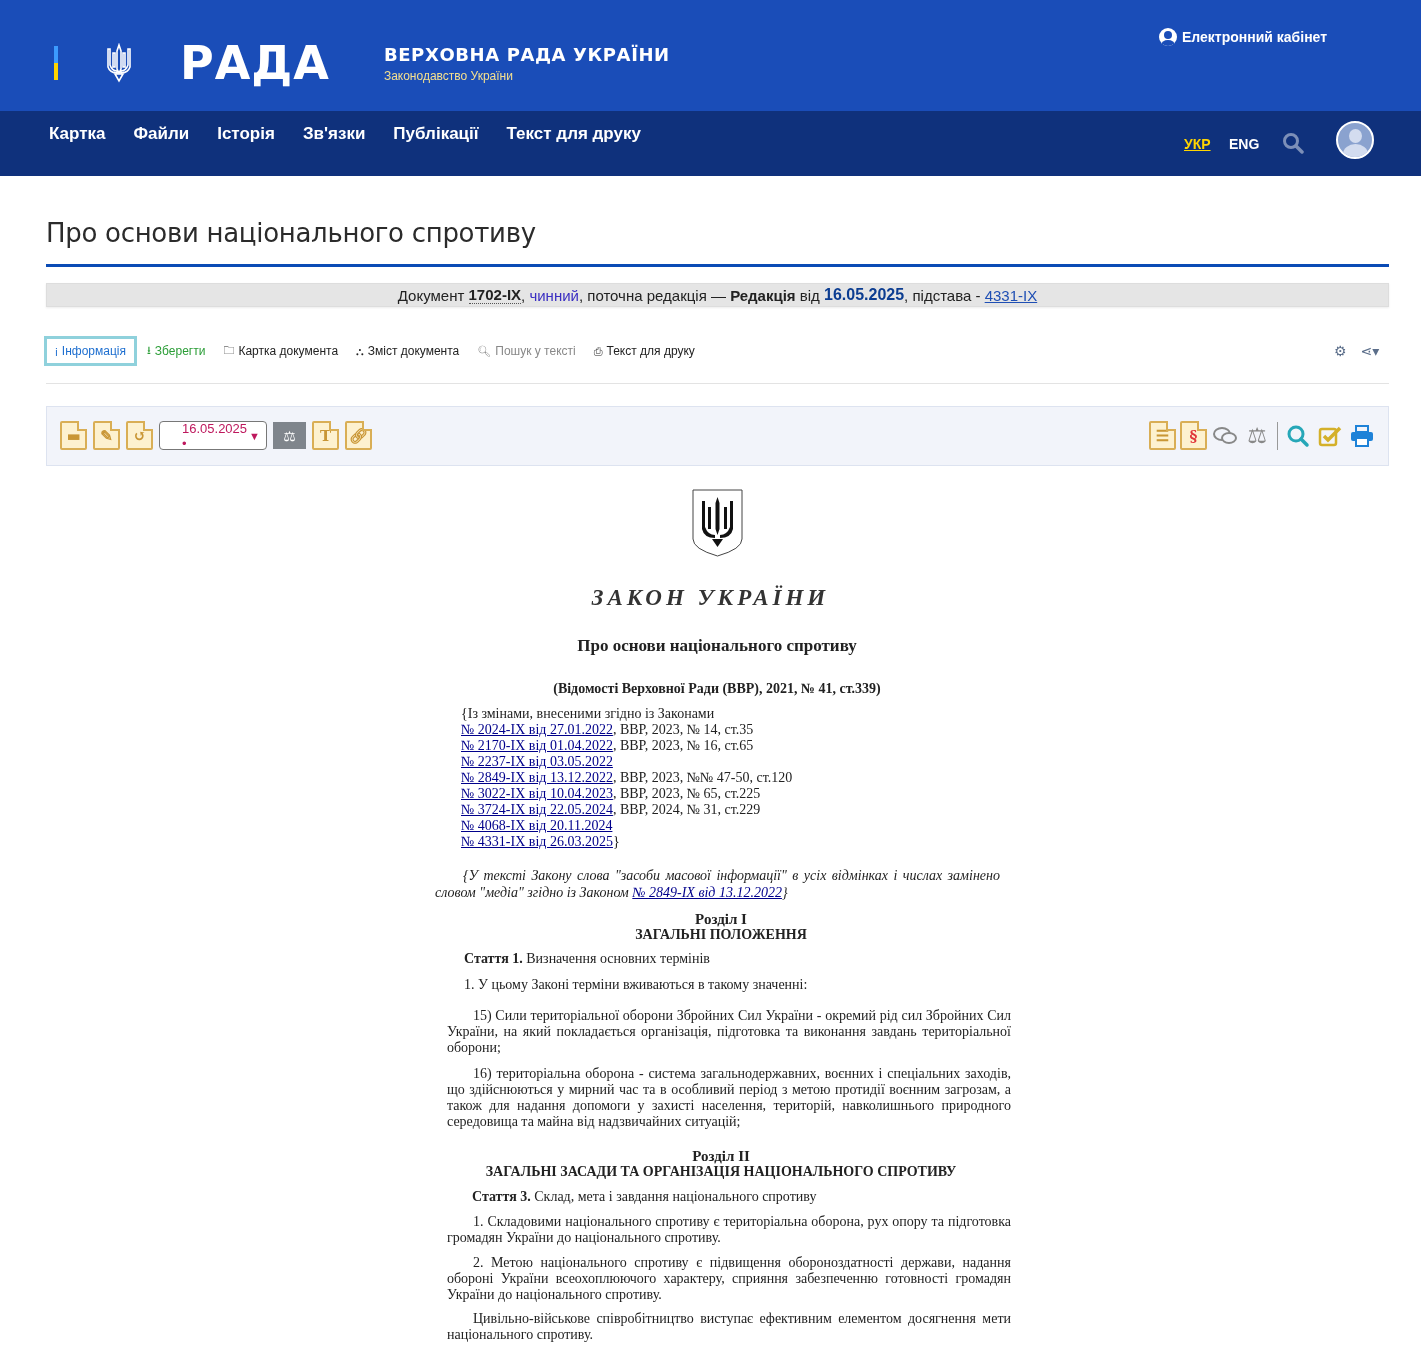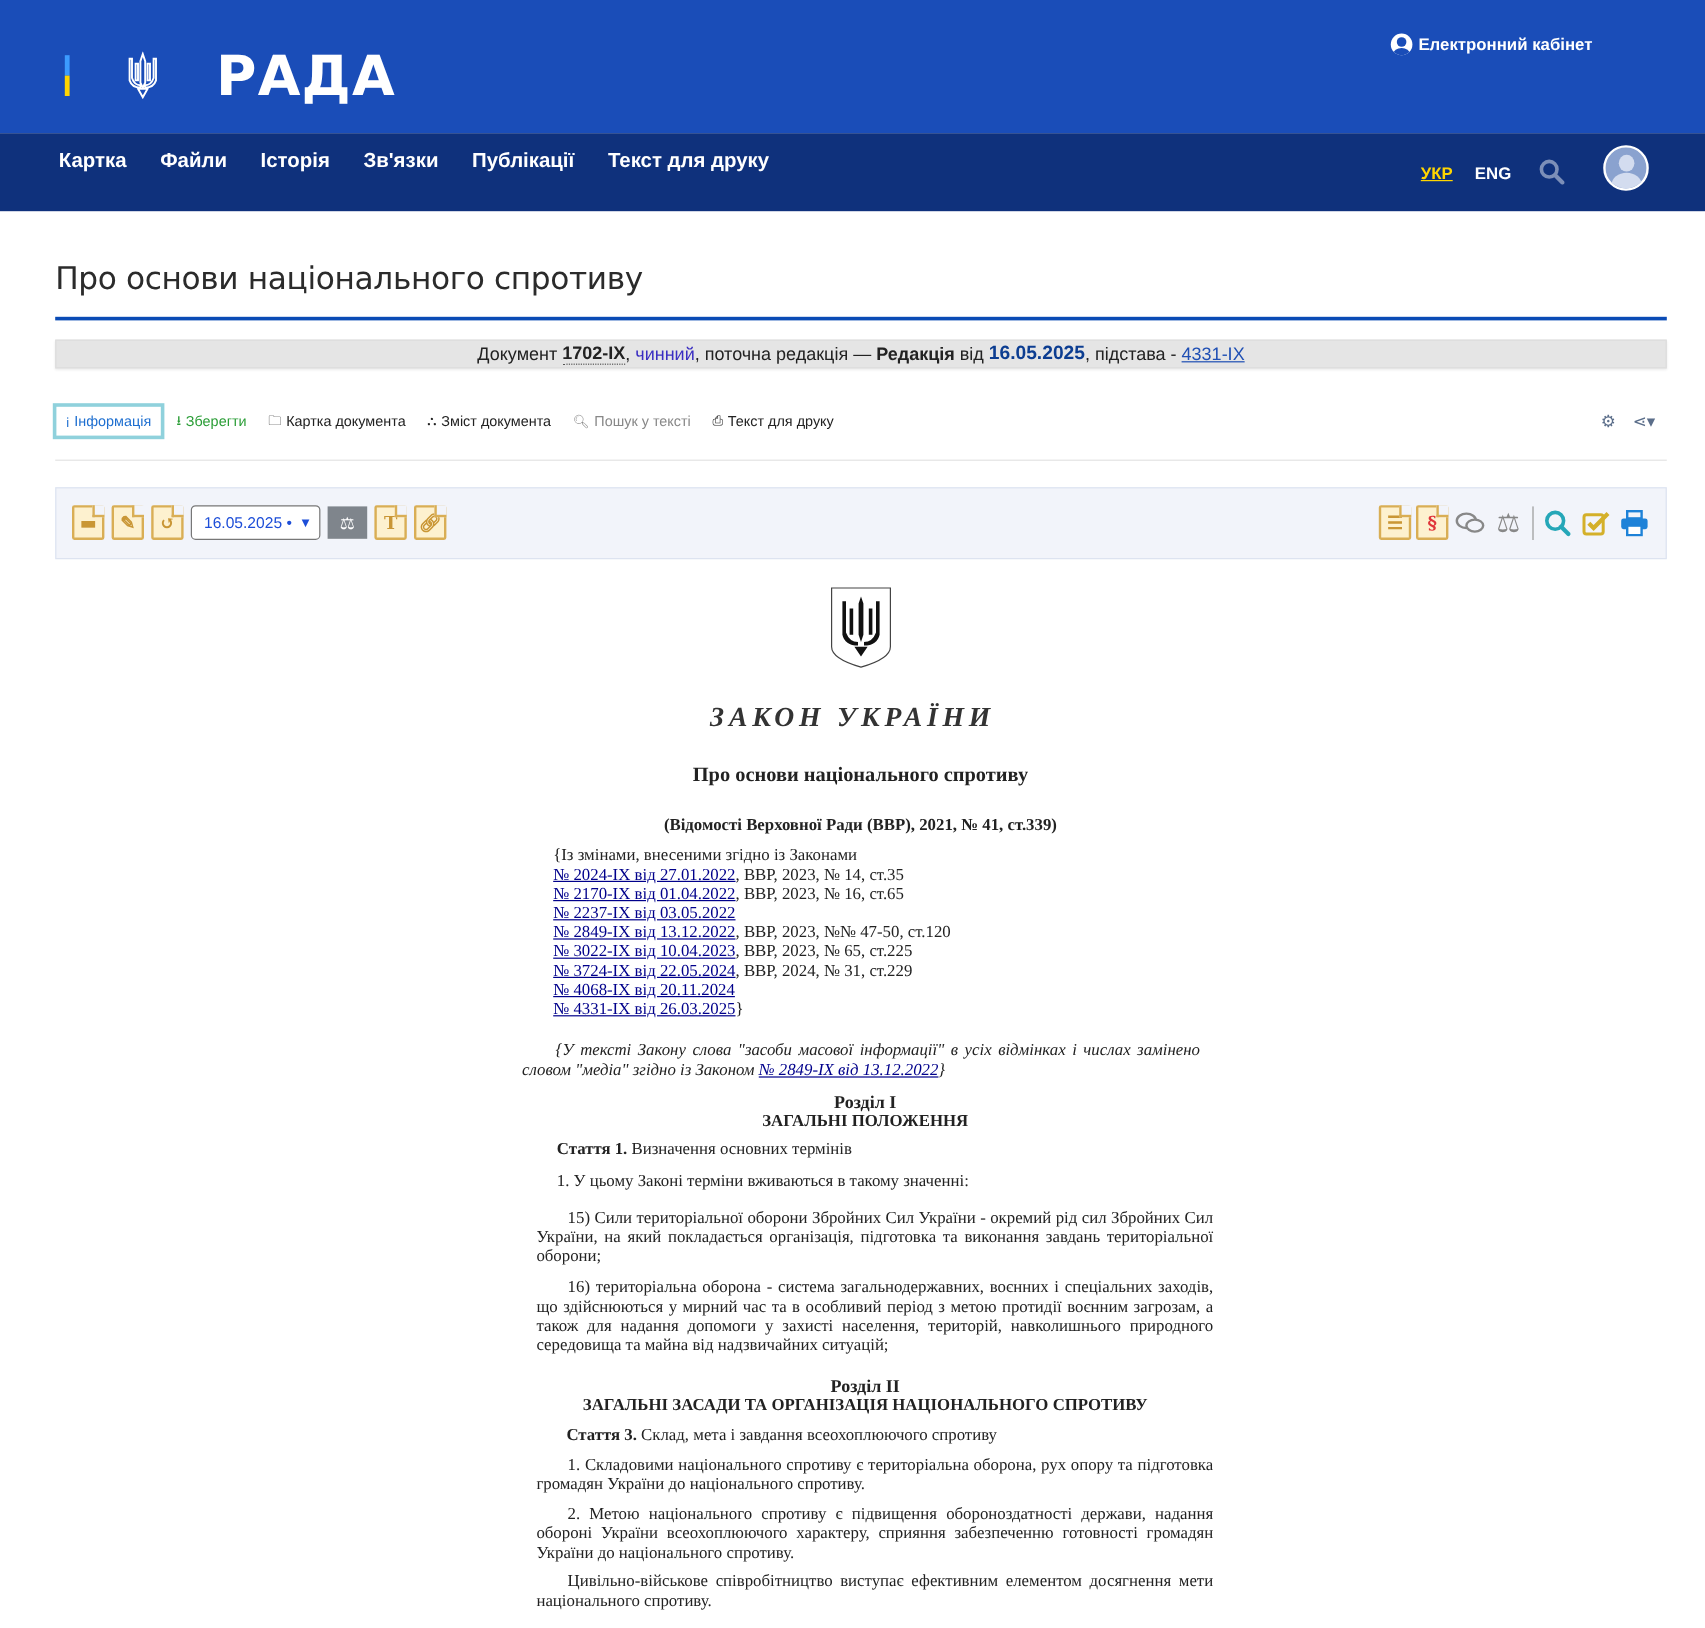--- a/index.html
+++ b/index.html
@@ -53,21 +53,21 @@
   .tab .ic { margin-right: 4px; font-size: 11px; }
   .tab-right { position: absolute; left: 1334px; top: 343px; display: flex; align-items: center; gap: 14px; color: #5b6e8a; font-size: 14px; }
   .tabs-rule { position: absolute; left: 46px; top: 383px; width: 1343px; height: 1px; background: #e3e3e3; }
 
   
   .toolbar { position: absolute; left: 46px; top: 406px; width: 1343px; height: 60px; background: #f2f4fa; border: 1px solid #dde3f0; }
   .tb-left { position: absolute; left: 13px; top: 14px; display: flex; align-items: center; gap: 6px; }
   .tb-right { position: absolute; right: 12px; top: 14px; display: flex; align-items: center; gap: 4px; }
   .doc-ic { width: 27px; height: 29px; background: #fdf1cf; border: 2px solid #d9ae55; border-radius: 2px; position: relative; display: flex; align-items: center; justify-content: center; cursor: pointer; color: #c99635; font-weight: 700; font-size: 15px; font-family: "DejaVu Serif", serif; }
   .doc-ic::after { content: ""; position: absolute; right: -2px; top: -2px; width: 8px; height: 8px; background: #f2f4fa; border-left: 2px solid #d9ae55; border-bottom: 2px solid #d9ae55; }
-  .date-select { width: 108px; height: 29px; border: 1px solid #777; border-radius: 4px; background: #fff; font-size: 13px; color: #1d4ed8; padding: 0 6px 0 10px; display: flex; align-items: center; justify-content: space-between; cursor: pointer; }
+  .date-select { width: 108px; height: 29px; border: 1px solid #777; border-radius: 4px; background: #fff; font-size: 13px; color: #be185d; padding: 0 6px 0 22px; display: flex; align-items: center; justify-content: space-between; cursor: pointer; }
   .scale-btn { width: 33px; height: 27px; background: #7f858c; color: #fff; display: flex; align-items: center; justify-content: center; font-size: 14px; cursor: pointer; }
   .plain-ic { width: 28px; height: 28px; display: flex; align-items: center; justify-content: center; cursor: pointer; }
   .vsep { width: 1px; height: 28px; background: #999; margin: 0 2px; }
 
   
   .doc { position: absolute; left: 0; top: 0; width: 100%; font-family: "Liberation Serif", serif; color: #222; }
   .coat { position: absolute; left: 692px; top: 489px; width: 51px; height: 68px; }
   .law-head { position: absolute; left: 0; width: 1421px; text-align: center; top: 585px; font-size: 23px; font-weight: 700; font-style: italic; letter-spacing: 4px; color: #333; }
   .law-title { position: absolute; left: 0; width: 1434px; text-align: center; top: 636px; font-size: 17px; font-weight: 700; }
   .vvr { position: absolute; left: 0; width: 1434px; text-align: center; top: 681px; font-size: 14px; font-weight: 700; }
@@ -87,20 +87,24 @@
 <div class="hdr-top">
   <div class="logo">
     <div class="flag-bar">
         <div class="b"></div>
         <div class="y"></div>
       </div>
     <svg class="trident" viewBox="0 0 30 40">
       <path d="M15 2 L17 8 L17 26 L15 30 L13 26 L13 8 Z M4 6 L6 6 L6 22 Q8 28 13 28 L13 30 Q6 30 4 24 Z M26 6 L24 6 L24 22 Q22 28 17 28 L17 30 Q24 30 26 24 Z M9 10 L11 10 L11 24 L9 24 Z M21 10 L19 10 L19 24 L21 24 Z M11 31 L19 31 L15 38 Z" fill="none" stroke="#fff" stroke-width="1.6"></path>
     </svg>
     <span class="logo-rada">РАДА</span>
+    <div class="logo-text">
+      <span class="logo-title">ВЕРХОВНА РАДА УКРАЇНИ</span>
+      <span class="logo-sub">Законодавство України</span>
+    </div>
   </div>
   <div class="ecab">
     <span class="circ"></span>
     <span>Електронний кабінет</span>
   </div>
 </div>
 
 <div class="hdr-nav">
   <nav class="nav">
     <a>Картка</a>
@@ -252,18 +256,18 @@
   <div class="art" style="top:977px;">1. У цьому Законі терміни вживаються в такому значенні:</div>
   <div class="para" style="top:1008px;">15) Сили територіальної оборони Збройних Сил України - окремий рід сил Збройних Сил України, на який покладається організація, підготовка та виконання завдань територіальної оборони;</div>
   <div class="para" style="top:1066px;">16) територіальна оборона - система загальнодержавних, воєнних і спеціальних заходів, що здійснюються у мирний час та в особливий період з метою протидії воєнним загрозам, а також для надання допомоги у захисті населення, територій, навколишнього природного середовища та майна від надзвичайних ситуацій;</div>
 
   <div class="sec" style="top:1148px;">
     <div class="r">Розділ II</div>
     <div>ЗАГАЛЬНІ ЗАСАДИ ТА ОРГАНІЗАЦІЯ НАЦІОНАЛЬНОГО СПРОТИВУ</div>
   </div>
 
   <div class="art" style="top:1189px; left:472px;">
-    <b>Стаття 3.</b><span style="white-space:pre;"> Склад, мета і завдання всеохоплюючого спротиву</span>
+    <b>Стаття 3.</b><span style="white-space:pre;"> Склад, мета і завдання національного спротиву</span>
   </div>
   <div class="para" style="top:1214px;">1. Складовими національного спротиву є територіальна оборона, рух опору та підготовка громадян України до національного спротиву.</div>
   <div class="para" style="top:1255px;">2. Метою національного спротиву є підвищення обороноздатності держави, надання обороні України всеохоплюючого характеру, сприяння забезпеченню готовності громадян України до національного спротиву.</div>
   <div class="para" style="top:1311px;">Цивільно-військове співробітництво виступає ефективним елементом досягнення мети національного спротиву.</div>
 </div>
 
 </body></html>

